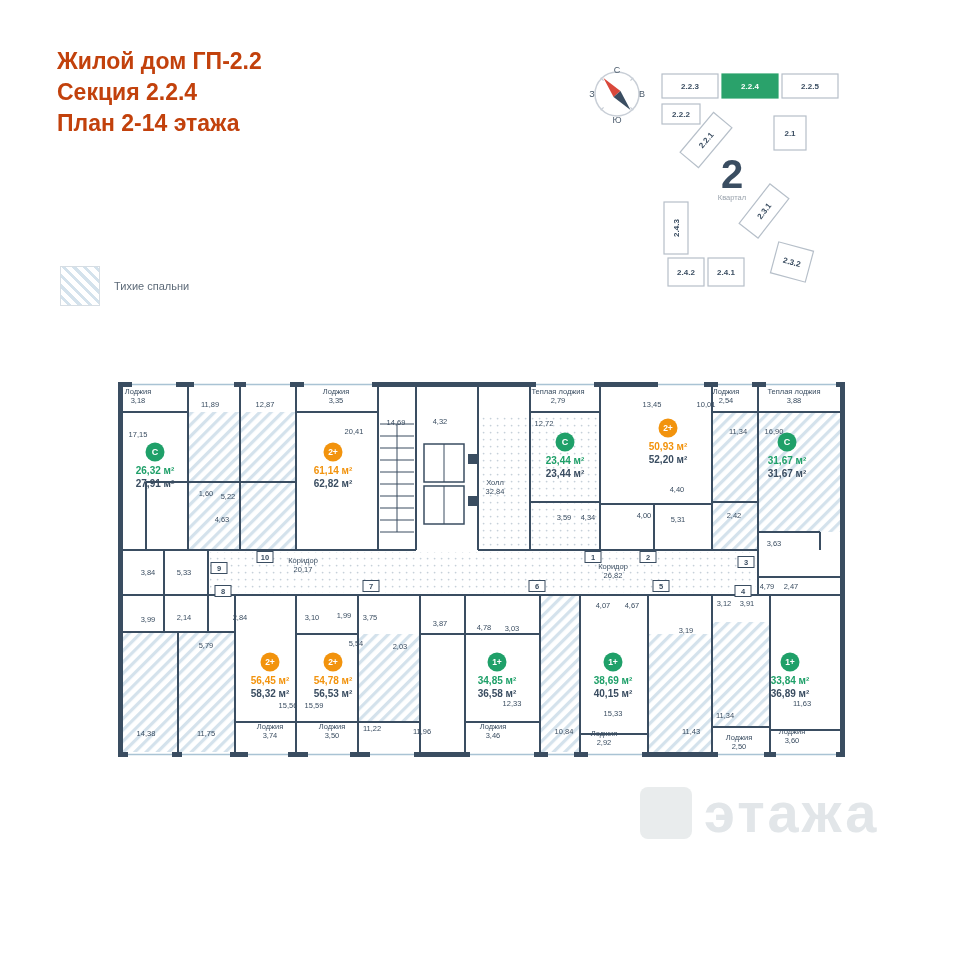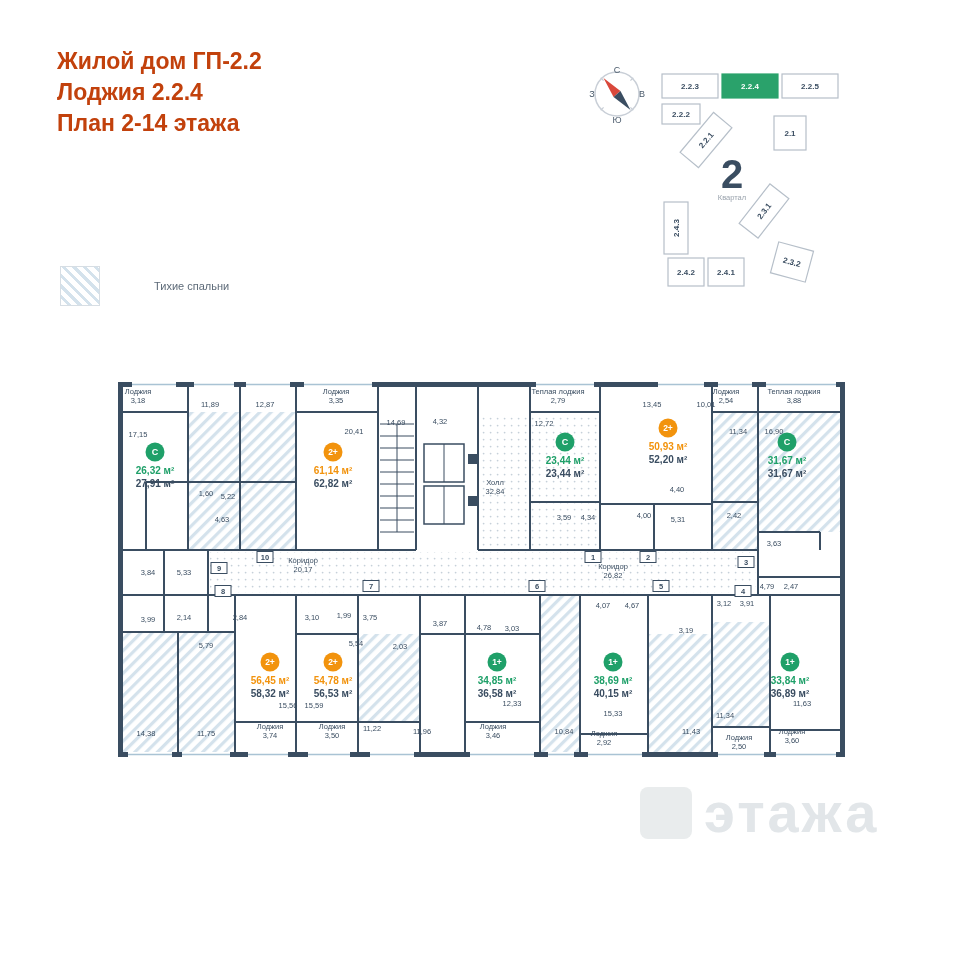--- a/index.html
+++ b/index.html
@@ -3,36 +3,36 @@
 <meta charset="utf-8">
 <style>
   html,body{margin:0;padding:0;}
   body{width:960px;height:960px;position:relative;background:#ffffff;
        font-family:"Liberation Sans",sans-serif;overflow:hidden;}
   .header{position:absolute;left:57px;top:46px;color:#c2410c;font-size:23px;
           font-weight:700;line-height:31px;}
   .legend{position:absolute;left:60px;top:266px;display:flex;align-items:center;gap:14px;}
   .legend-swatch{width:38px;height:38px;border:1px solid #d7dee4;
           background:repeating-linear-gradient(45deg,#ffffff 0 4.5px,#d4e2ec 4.5px 7.5px);}
-  .legend-label{font-size:11px;color:#5d6a78;margin-left:40px;}
+  .legend-label{font-size:11px;color:#5d6a78;}
   .compass{position:absolute;left:585px;top:62px;}
   .locator{position:absolute;left:656px;top:50px;}
   .plan{position:absolute;left:118px;top:382px;}
   svg text{font-family:"Liberation Sans",sans-serif;}
   .watermark{position:absolute;left:640px;top:780px;display:flex;align-items:center;
           gap:12px;color:#e2e6e9;}
   .wm-logo{width:52px;height:52px;border-radius:8px;background:#e9eced;}
   .wm-text{font-size:56px;font-weight:700;letter-spacing:3px;}
 </style>
 </head>
 <body>
 
 <div class="header">
   <div>Жилой дом ГП-2.2</div>
-  <div>Лоджия 2.2.4</div>
+  <div>Секция 2.2.4</div>
   <div>План 2-14 этажа</div>
 </div>
 
 <div class="legend">
   <div class="legend-swatch"></div>
   <div class="legend-label">Тихие спальни</div>
 </div>
 
 <svg class="compass" width="64" height="64" viewBox="0 0 64 64">
   <circle cx="32" cy="32" r="22" fill="#ffffff" stroke="#c9cfd7" stroke-width="1.5"></circle>

